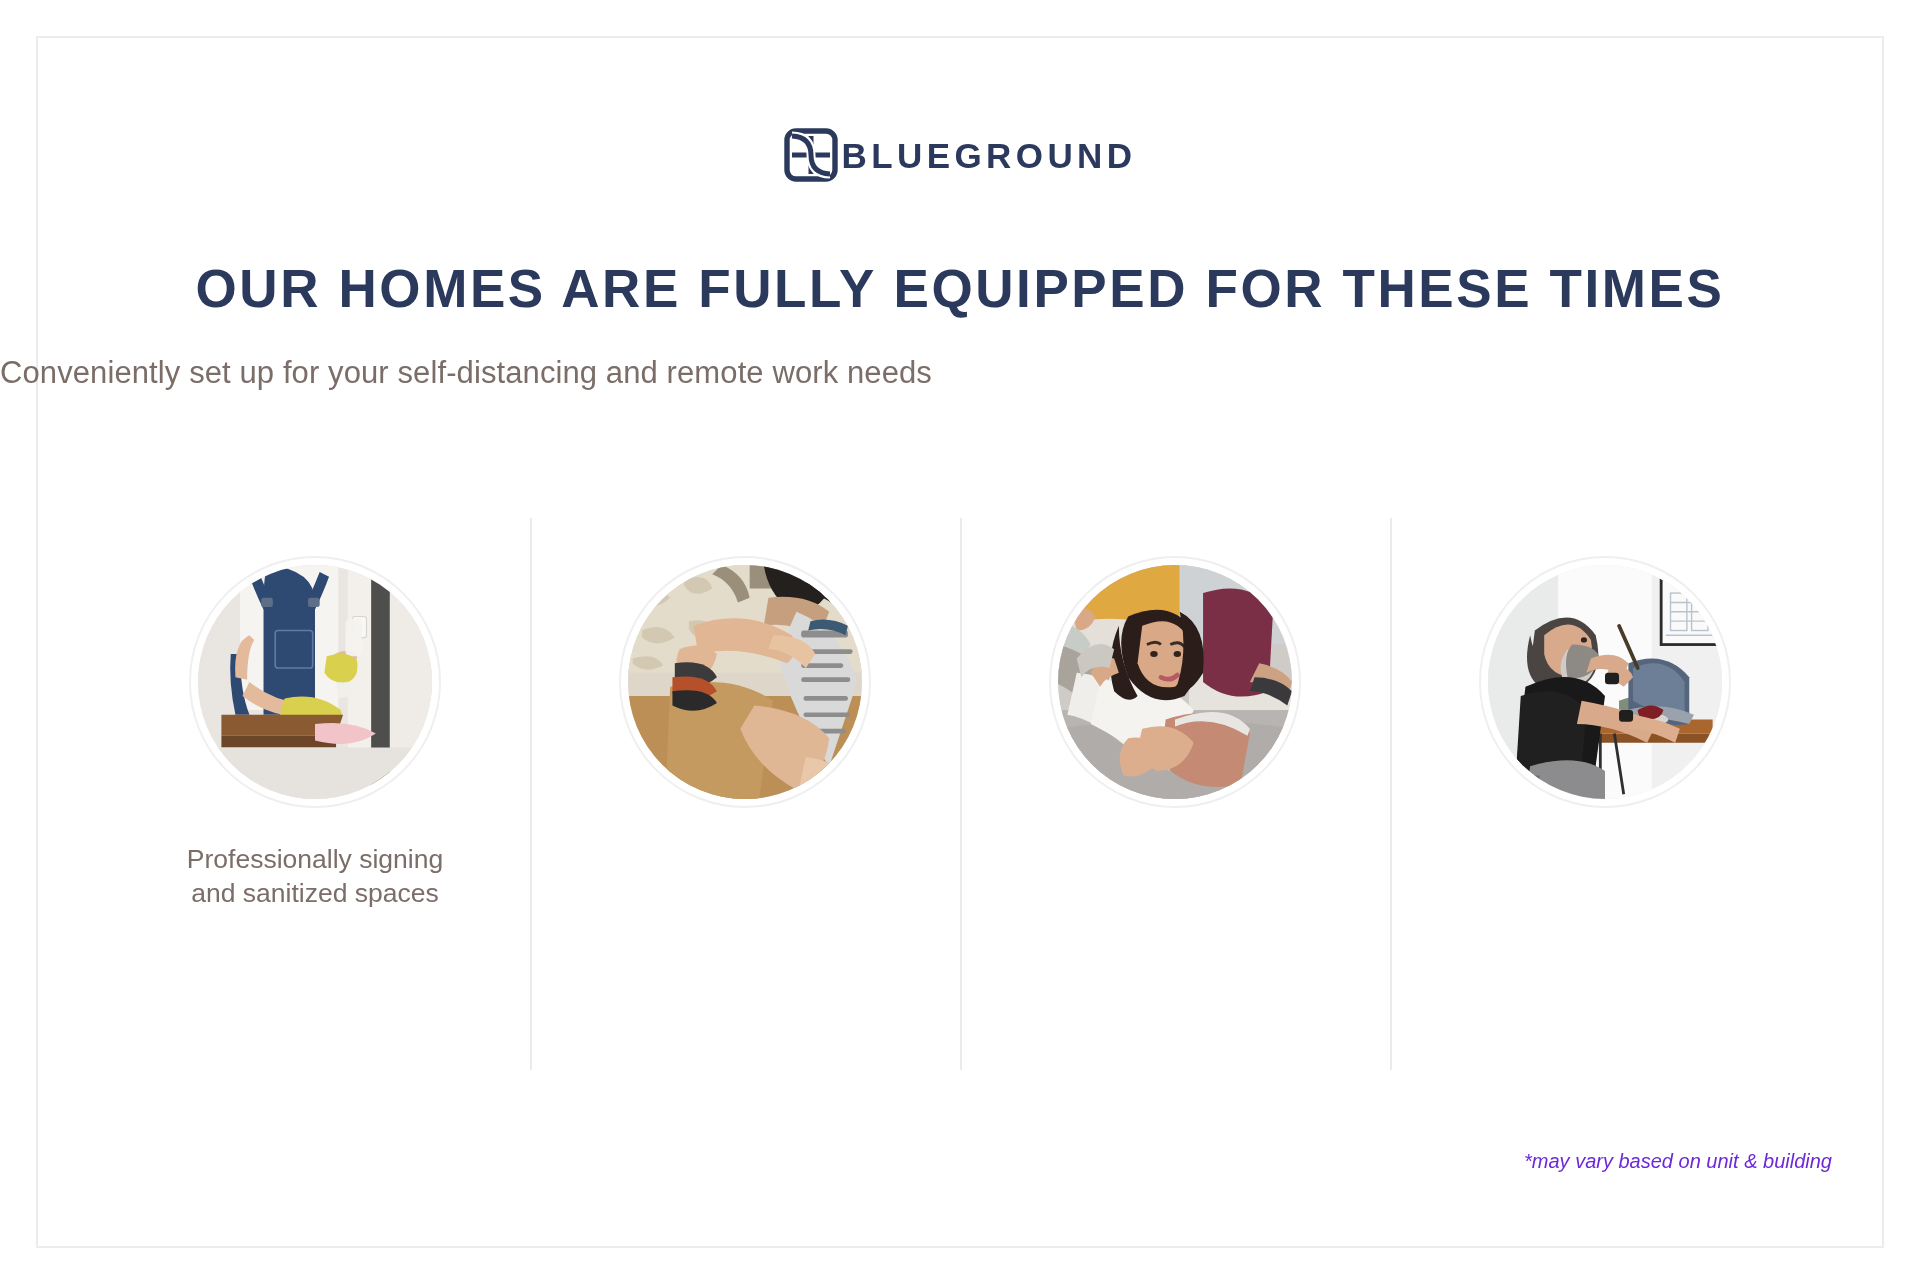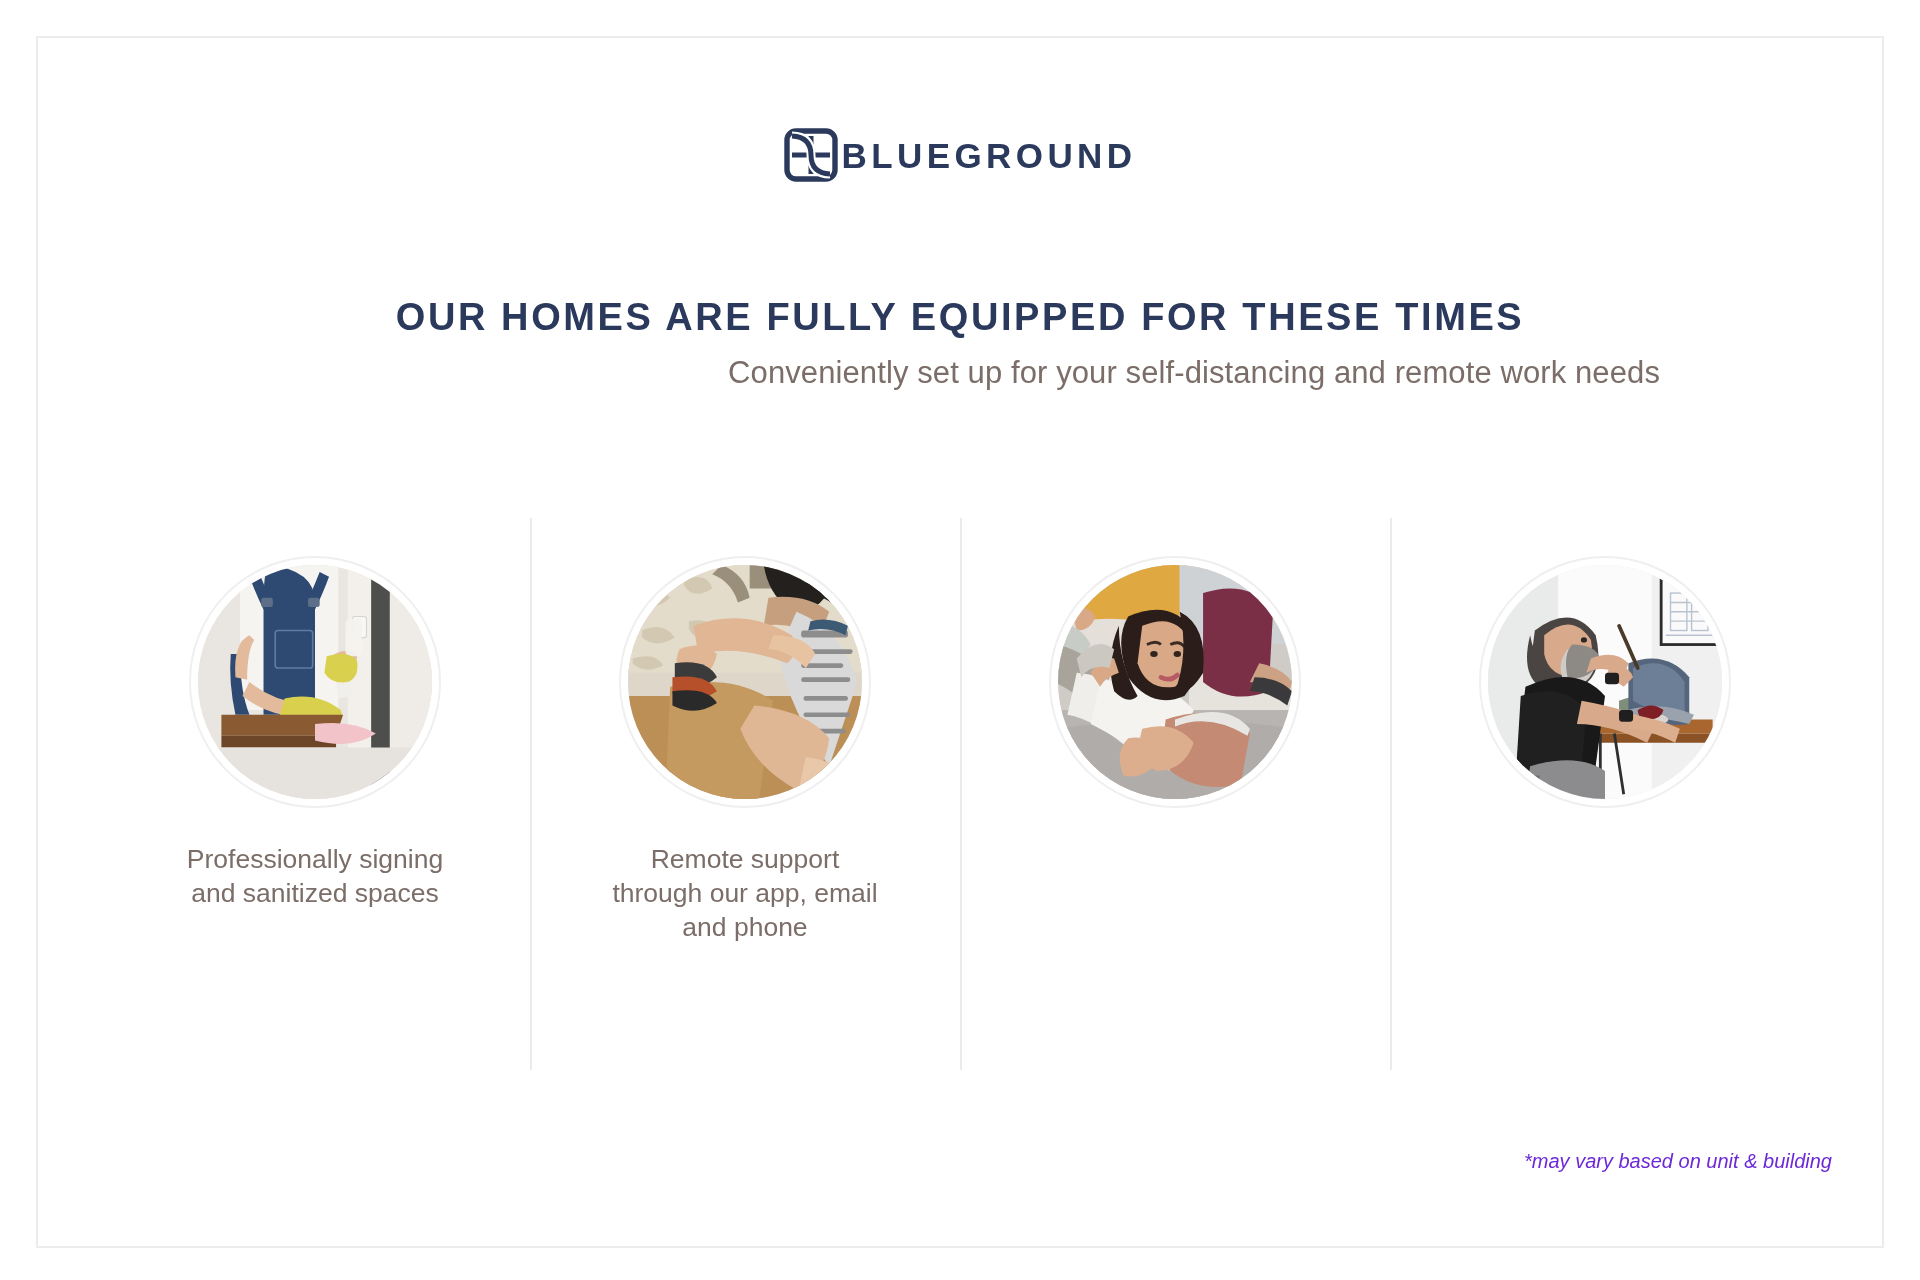--- a/index.html
+++ b/index.html
@@ -37,32 +37,31 @@
     font-weight:700;
     letter-spacing:4.4px;
     color:#2b3a5c;
     line-height:1;
   }
 
   .headline {
     position:absolute;
     top:258px; left:0; width:1920px;
     text-align:center;
-    font-size:38px;
+    font-size:53px;
     font-weight:700;
     letter-spacing:2.6px;
     color:#2b3a5c;
     white-space:nowrap;
-    margin-top:38px;
   }
 
   .subhead {
     position:absolute;
     top:355px; left:0; width:1660px;
-    text-align:right;
+    text-align:left;
     font-size:31px;
     font-weight:400;
     color:#7b6d68;
     letter-spacing:0.1px;
   }
 
   
   .cards {
     position:absolute;
     top:518px; left:100px;
@@ -220,23 +219,20 @@
             <path d="M22 36 q10 -4 16 2 q-2 10 -12 12 q-8 -5 -4 -14z" fill="#e0b694"></path>
             <path d="M20 42 q14 -2 18 6 q-8 7 -18 2z" fill="#3b3b3b"></path>
             <path d="M19 48 q15 -2 19 6 q-9 6 -19 1z" fill="#b5502a"></path>
             <path d="M19 54 q15 -2 19 5 q-9 6 -19 1z" fill="#2a2a2a"></path>
             <path d="M54 60 q22 2 32 14 q-2 16 -14 22 q-18 -10 -24 -26z" fill="#dfb795"></path>
             <path d="M76 82 q14 2 22 10 l-2 8 h-24z" fill="#e8c8a8"></path>
             <path d="M86 88 q10 -4 14 2 v10 h-16z" fill="#a9a9a9"></path>
           </svg>
         </div>
       </div>
-      <div class="caption">Remote support
-through our app, email
-and phone</div>
     </div>
 
     <div class="card">
       <div class="thumb">
         <div class="thumb-inner">
           <svg viewBox="0 0 100 100" preserveAspectRatio="xMidYMid slice">
             <rect width="100" height="100" fill="#cfcbc6"></rect>
             <path d="M8 0 h44 v30 h-44z" fill="#e0a841"></path>
             <path d="M52 0 h48 v34 h-48z" fill="#cfd2d4"></path>
             <path d="M0 0 h10 v30 h-10z" fill="#d8d5d0"></path>

